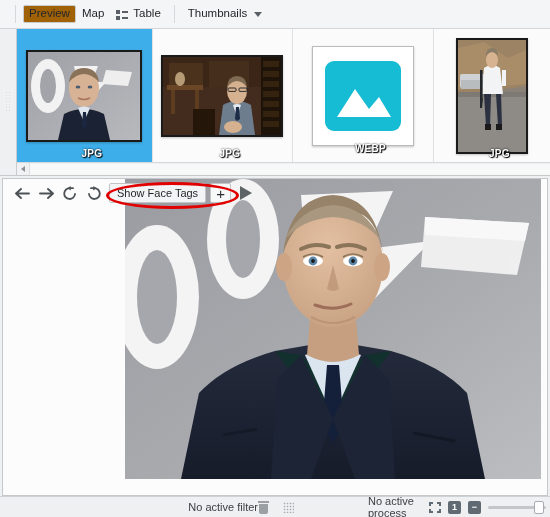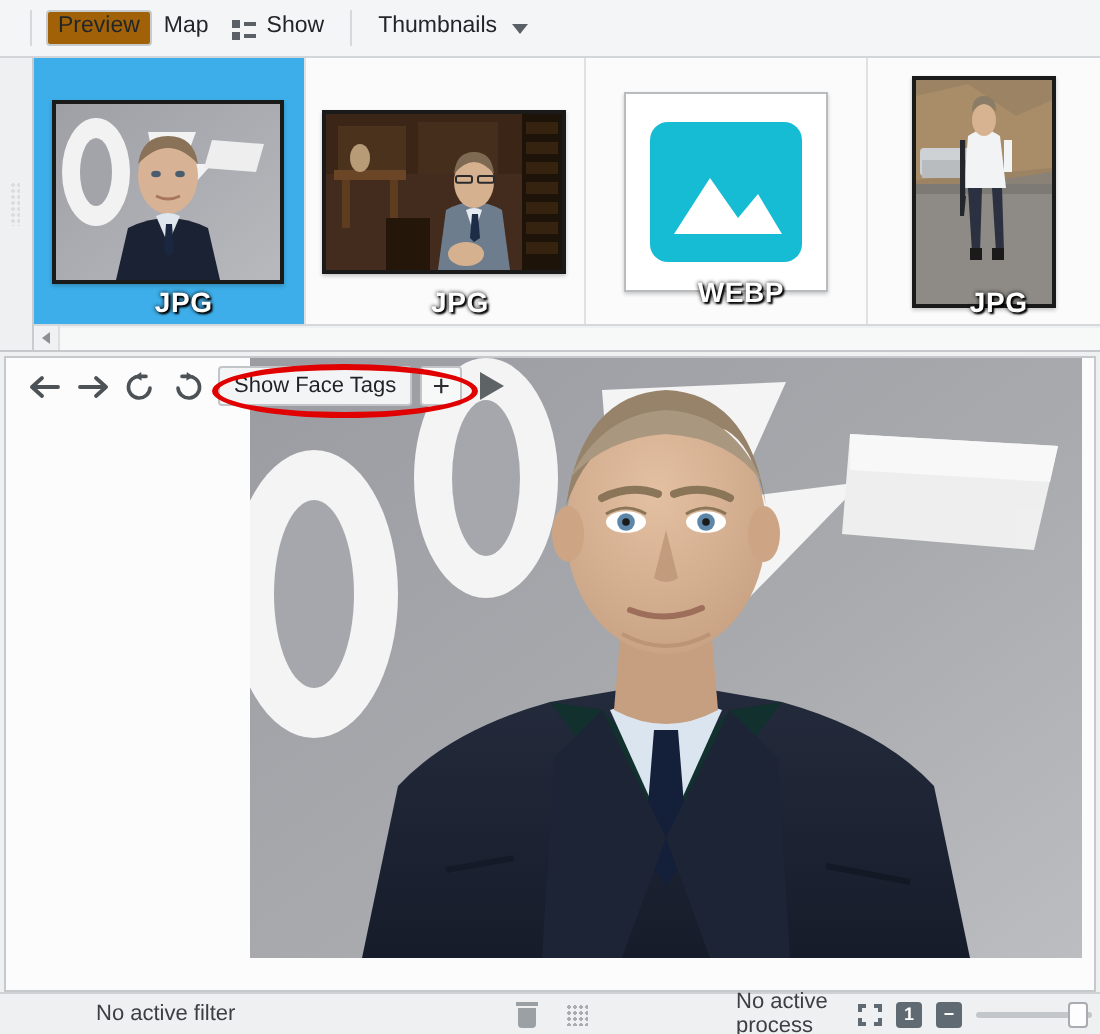--- a/index.html
+++ b/index.html
@@ -92,21 +92,21 @@
   .thumb-cell.sel { background: #3daee9; }
   .thumb-frame {
     position: relative; background: #fff;
     border: 1px solid #b9bcbe;
     box-shadow: 0 1px 2px rgba(0,0,0,.22);
     overflow: hidden;
   }
   .thumb-frame.dark { border: 2px solid #1a1a1a; }
   .badge {
     position: absolute; left: 15px; right: 0; bottom: 3px;
-    text-align: center; color: #fff; font-size: 14px; font-weight: bold;
+    text-align: center; color: #fff; font-size: 10px; font-weight: bold;
     text-shadow: 0 0 2px #000, 1px 1px 1px #000; letter-spacing: .3px;
   }
 
   
   .strip-scroll {
     flex: 0 0 13px; height: 13px; background: #eff0f1;
     border-top: 1px solid #d6d9db; display:flex; align-items:center;
   }
   .sb-arrow {
     width: 13px; height: 12px; background: #f0f1f2; border-right:1px solid #dcdedf;
@@ -169,21 +169,21 @@
     position: absolute; left:0; top:0; width: 416px; height: 300px;
     background: #a6a7ab;
   }
 
   
   .statusbar {
     flex: 0 0 21px; height: 21px;
     background: #eff0f1; border-top: 1px solid #cfd2d4;
     display: flex; align-items: center; font-size: 11px; color: #3b4044;
   }
-  .sb-left { width: 258px; display:flex; align-items:center; padding-left: 48px; }
+  .sb-left { width: 258px; display:flex; align-items:center; padding-left: 48px; justify-content: flex-end; }
   .sb-icons { display:flex; align-items:center; gap: 14px; }
   .sb-mid { flex: 1; display:flex; align-items:center; justify-content:flex-start; padding-left: 74px;}
   .sb-right { display:flex; align-items:center; gap: 7px; padding-right: 4px; }
   .mini-btn {
     width: 13px; height: 13px; background:#5f6a72; border-radius:2px;
     color:#fff; font-size:9px; display:flex;align-items:center;justify-content:center;
     font-weight: bold; line-height:1;
   }
   .zoom-slider { width: 58px; height: 13px; position: relative; display:flex; align-items:center;}
   .zs-track { width:100%; height:3px; background:#c3c7ca; border-radius:2px; }
@@ -222,21 +222,21 @@
       <span class="vb-label">Map</span>
     </div>
 
     <div class="vb-item">
       <span class="ico-list">
         <i class="sq r1"></i>
           <i class="ln r1"></i>
           <i class="sq r2"></i>
           <i class="ln r2"></i>
       </span>
-      <span class="vb-label">Show</span>
+      <span class="vb-label">Table</span>
     </div>
 
     <div class="vb-sep"></div>
 
     <div class="vb-item">
       <span class="vb-label">Thumbnails</span>
       <span class="caret-dn"></span>
     </div>
 
   </div>

